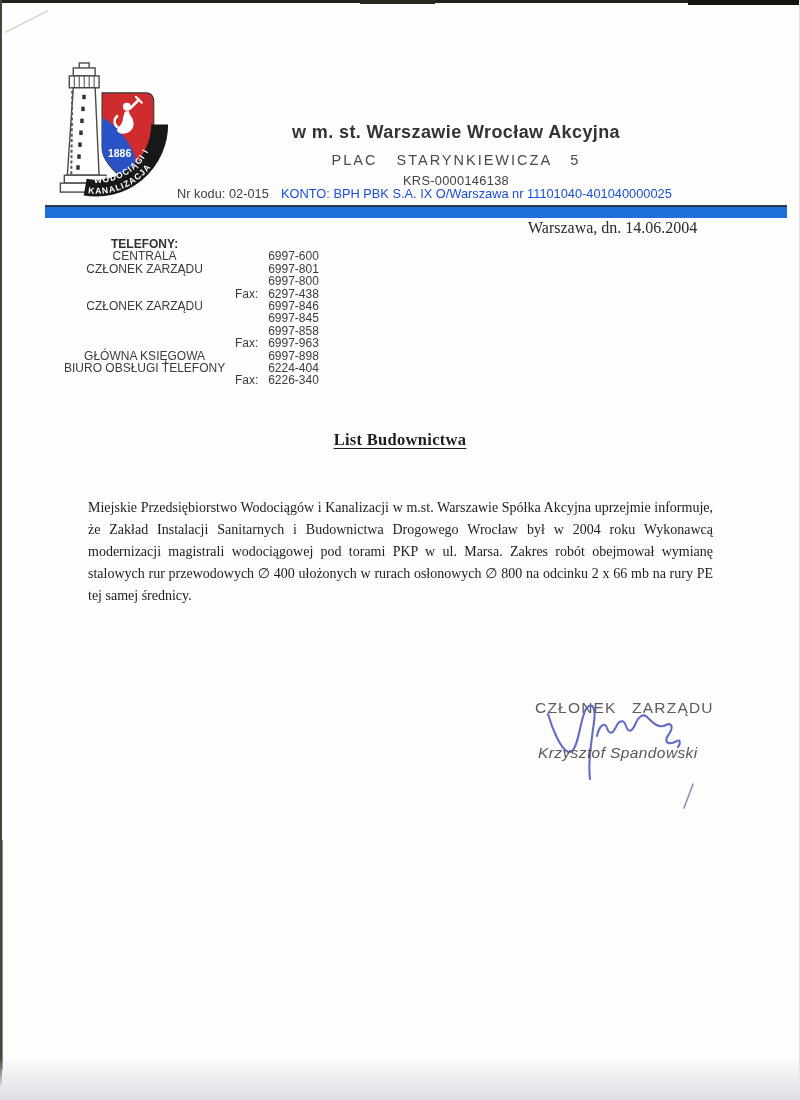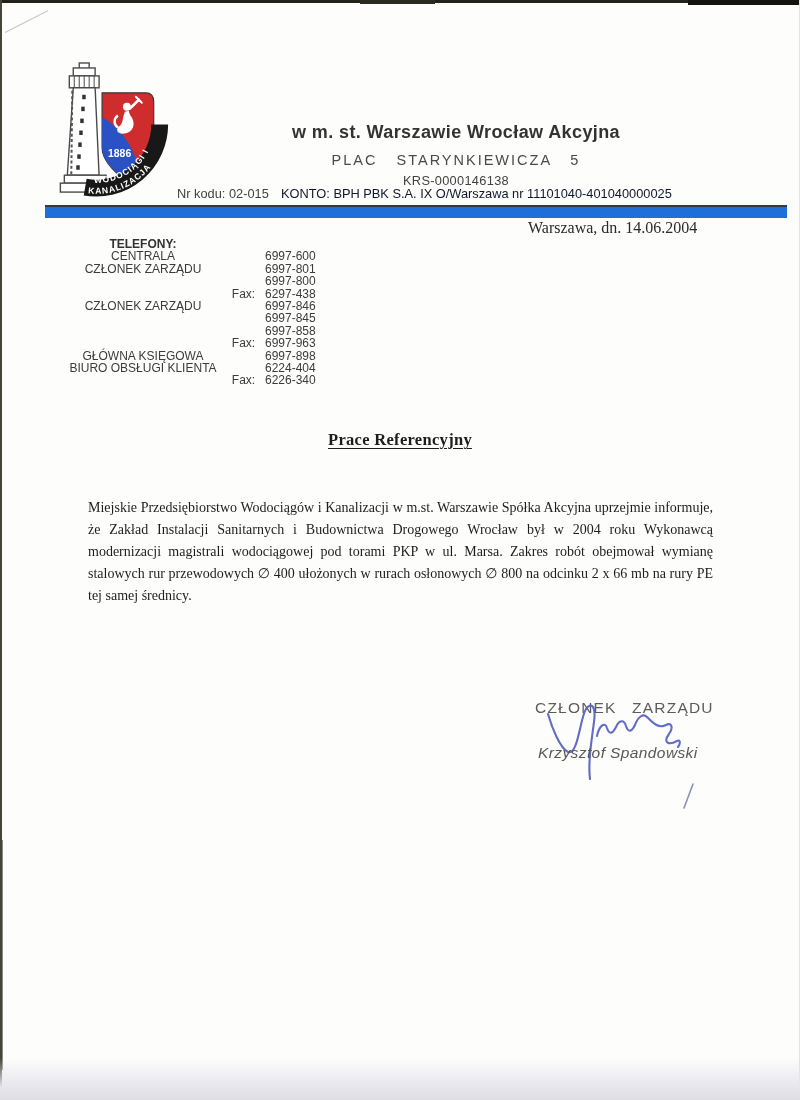--- a/index.html
+++ b/index.html
@@ -25,21 +25,21 @@
   .scan-right-edge{right:0;top:0;width:1px;height:1100px;background:#e3e3e1;}
 
   
   .logo-svg{left:52px;top:61px;width:122px;height:144px;}
   .hdr{left:145px;width:622px;text-align:center;color:#2e2e2e;}
   .hdr-line1{top:83px;font-size:18.5px;font-weight:bold;letter-spacing:0.3px;color:#333;}
   .hdr-line2{top:122px;font-size:18px;font-weight:bold;letter-spacing:0.4px;color:#333;}
   .hdr-line3{top:152px;font-size:14.5px;letter-spacing:2px;word-spacing:13px;color:#4a4a4a;}
   .hdr-krs{top:173px;font-size:12.8px;color:#424242;letter-spacing:0.3px;}
   .hdr-kod{left:177px;top:186px;font-size:12.8px;color:#424242;}
-  .hdr-konto{left:281px;top:186px;font-size:12.8px;color:#0f172a;}
+  .hdr-konto{left:281px;top:186px;font-size:12.8px;color:#1d4ed8;}
   .blue-bar{left:45px;top:205px;width:742px;height:11px;background:#1e6fd8;
     border-top:2px solid #2c3a4e;}
 
   .date-line{left:528px;top:219px;font-family:"Liberation Serif",serif;
     font-size:16px;color:#2a2a2a;}
 
   
   .phones{left:64px;top:238px;font-size:12px;color:#3b3b3b;line-height:12.4px;}
   .phones table{border-collapse:collapse;text-align:center;}
   .phones td{padding:0;height:12.4px;vertical-align:top;white-space:nowrap;}
@@ -190,35 +190,35 @@
         <td class="ph-label"></td>
         <td class="ph-fax">Fax:</td>
         <td>6997-963</td>
       </tr>
       <tr>
         <td class="ph-label">GŁÓWNA KSIĘGOWA</td>
         <td class="ph-fax"></td>
         <td>6997-898</td>
       </tr>
       <tr>
-        <td class="ph-label">BIURO OBSŁUGI KLIENTA</td>
+        <td class="ph-label">BIURO OBSŁUGI TELEFONY</td>
         <td class="ph-fax"></td>
         <td>6224-404</td>
       </tr>
       <tr>
         <td class="ph-label"></td>
         <td class="ph-fax">Fax:</td>
         <td>6226-340</td>
       </tr>
     </tbody>
       </table>
   </div>
 
   <div class="abs title">
-    <span>Prace Referencyjny</span>
+    <span>List Budownictwa</span>
   </div>
 
   <div class="abs body-text">
     <p>Miejskie Przedsiębiorstwo Wodociągów i Kanalizacji w m.st. Warszawie Spółka Akcyjna uprzejmie informuje, że Zakład Instalacji Sanitarnych i Budownictwa Drogowego Wrocław był w 2004 roku Wykonawcą modernizacji magistrali wodociągowej pod torami PKP w ul. Marsa. Zakres robót obejmował wymianę stalowych rur przewodowych ∅ 400 ułożonych w rurach osłonowych ∅ 800 na odcinku 2 x 66 mb na rury PE tej samej średnicy.</p>
   </div>
 
   <div class="abs sig-role">CZŁONEK ZARZĄDU</div>
   <svg class="abs sig-svg" viewBox="0 0 145 82">
     <g fill="none" stroke="#5560c0" stroke-width="2.1" stroke-linecap="round" stroke-linejoin="round" opacity="0.92">
       <path d="M8,14 C12,28 20,48 28,52 C38,56 40,18 46,9 C52,1 56,7 54,22 C51,44 48,64 50,79"></path>

